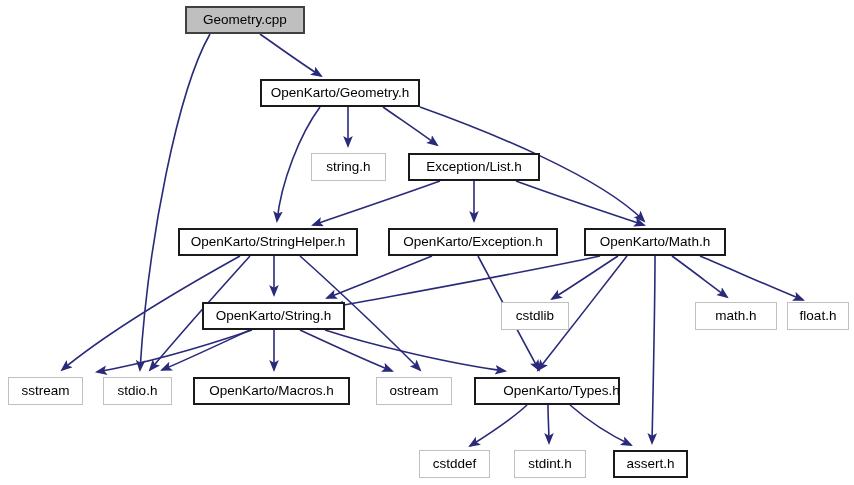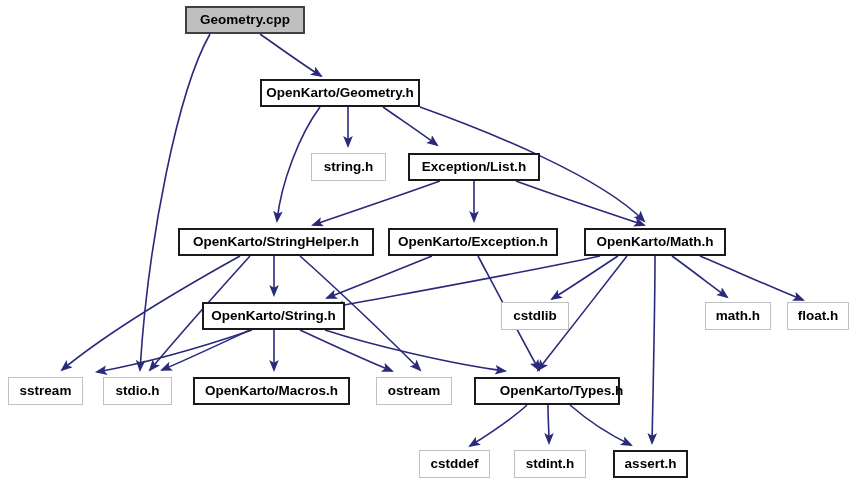--- a/index.html
+++ b/index.html
@@ -39,21 +39,20 @@
   }
   .node.strong {
     border: 2px solid #1a1a1a;
   }
   .node.current {
     border: 2px solid #404040;
     background: #bfbfbf;
   }
   .node .label {
     padding: 0 7px;
-    font-weight: bold;
   }
 </style>
 </head>
 <body>
 
 <div id="graph">
 
   <svg id="edges" viewBox="0 0 854 485" width="854" height="485" xmlns="http://www.w3.org/2000/svg">
     <defs>
       <marker id="arrow" markerWidth="8" markerHeight="8" refX="6.2" refY="3" orient="auto" markerUnits="strokeWidth">
@@ -99,36 +98,36 @@
       </div>
       <div class="node strong" style="left: 260px; top: 79px; width: 160px;">
         <span class="label">OpenKarto/Geometry.h</span>
       </div>
       <div class="node " style="left: 311px; top: 153px; width: 75px;">
         <span class="label">string.h</span>
       </div>
       <div class="node strong" style="left: 408px; top: 153px; width: 132px;">
         <span class="label">Exception/List.h</span>
       </div>
-      <div class="node strong" style="left: 178px; top: 228px; width: 196px;">
+      <div class="node strong" style="left: 178px; top: 228px; width: 180px;">
         <span class="label">OpenKarto/StringHelper.h</span>
       </div>
       <div class="node strong" style="left: 388px; top: 228px; width: 170px;">
         <span class="label">OpenKarto/Exception.h</span>
       </div>
       <div class="node strong" style="left: 584px; top: 228px; width: 142px;">
         <span class="label">OpenKarto/Math.h</span>
       </div>
       <div class="node strong" style="left: 202px; top: 302px; width: 143px;">
         <span class="label">OpenKarto/String.h</span>
       </div>
       <div class="node " style="left: 501px; top: 302px; width: 68px;">
         <span class="label">cstdlib</span>
       </div>
-      <div class="node " style="left: 695px; top: 302px; width: 66px; margin-left: 10px;">
+      <div class="node " style="left: 695px; top: 302px; width: 82px;">
         <span class="label">math.h</span>
       </div>
       <div class="node " style="left: 787px; top: 302px; width: 62px;">
         <span class="label">float.h</span>
       </div>
       <div class="node " style="left: 8px; top: 377px; width: 75px;">
         <span class="label">sstream</span>
       </div>
       <div class="node " style="left: 103px; top: 377px; width: 69px;">
         <span class="label">stdio.h</span>

